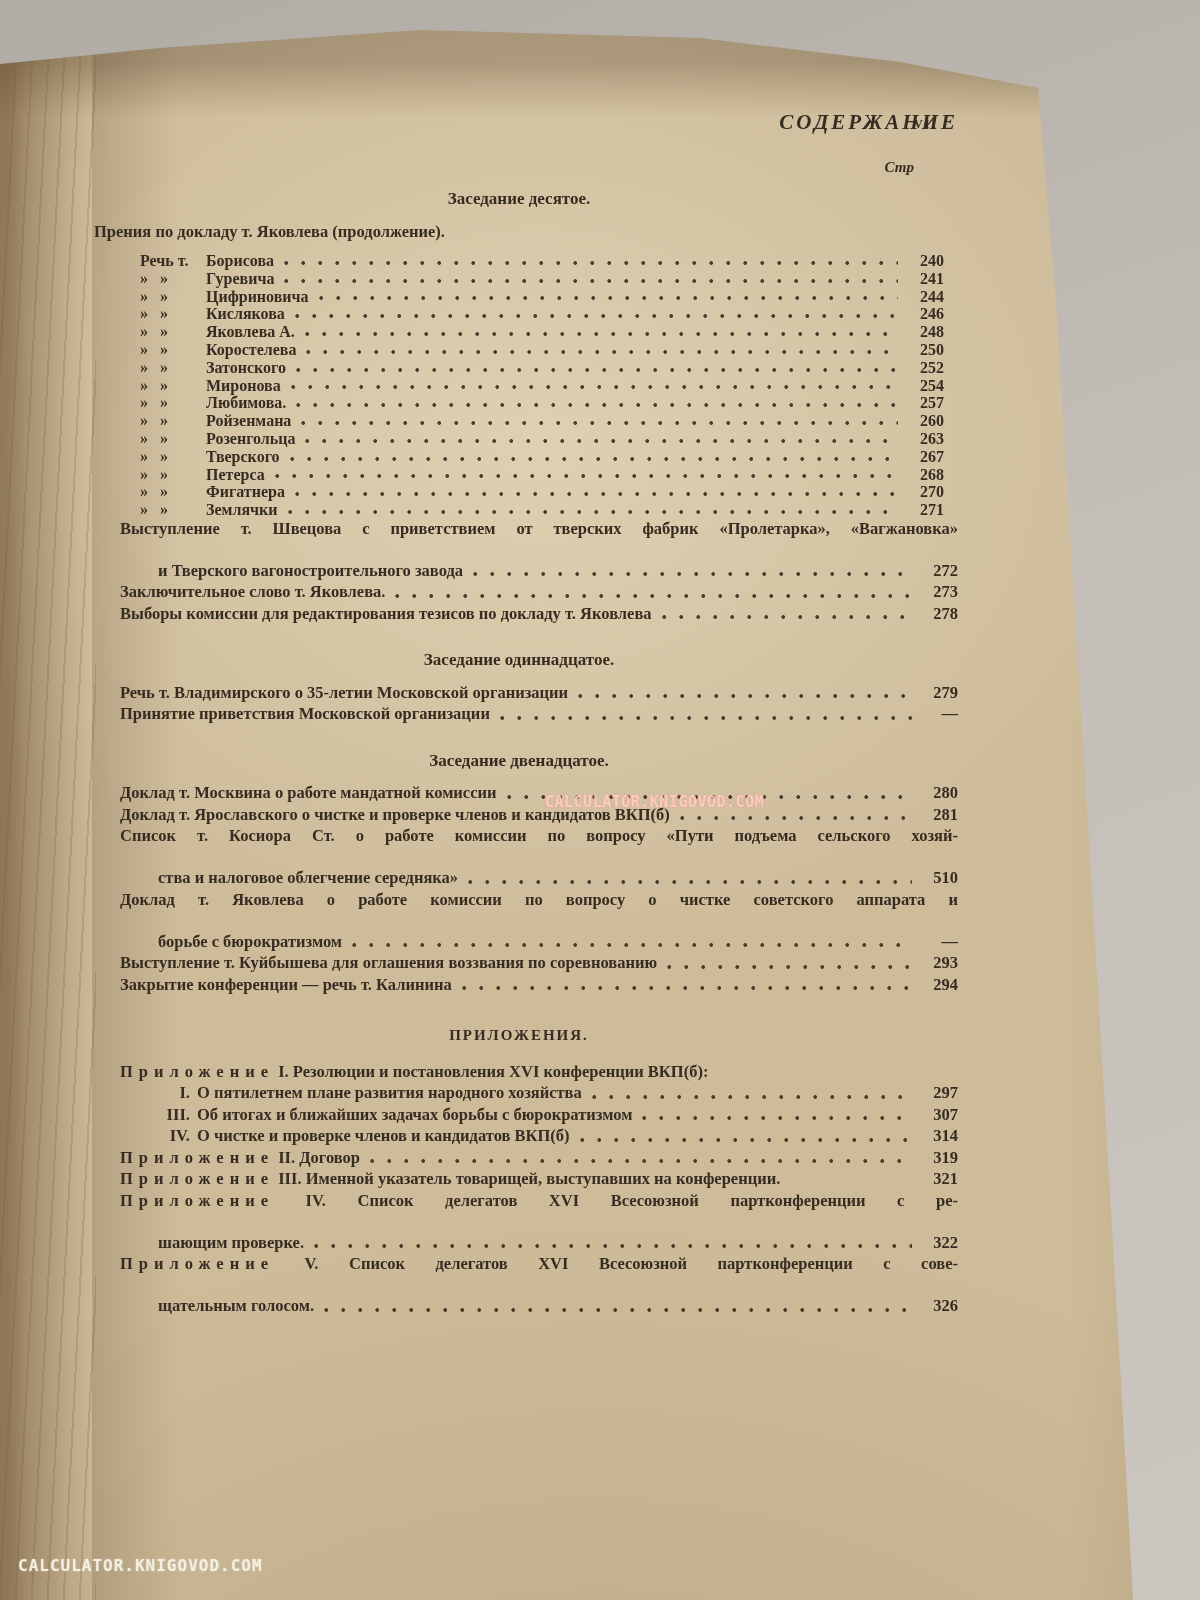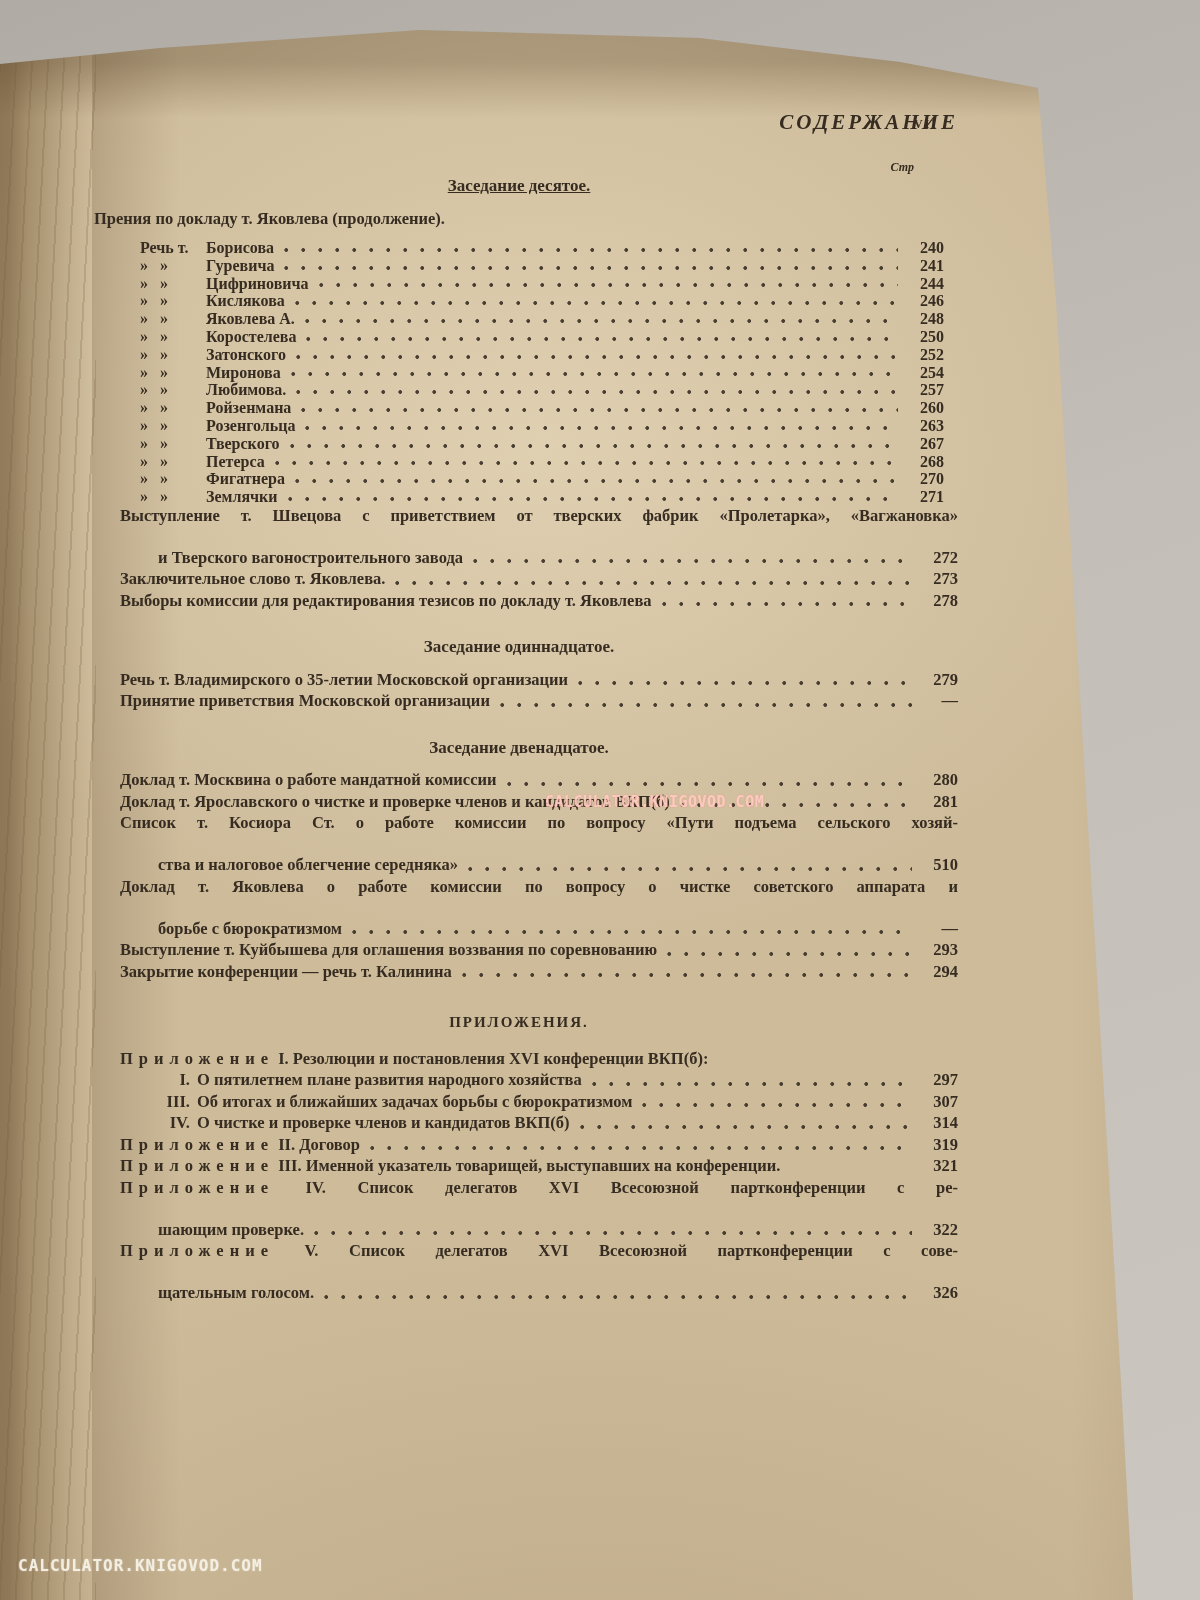--- a/index.html
+++ b/index.html
@@ -33,24 +33,24 @@
       repeating-linear-gradient(93deg, rgba(112,88,56,.22) 0 2px, rgba(0,0,0,0) 2px 16px),
       linear-gradient(90deg, rgba(108,84,52,.45), rgba(108,84,52,0));}
   .fold-shadow{position:absolute;left:92px;top:30px;bottom:0;width:88px;
     background:linear-gradient(90deg, rgba(96,72,44,.22), rgba(0,0,0,0));}
 
   .content{position:absolute;left:80px;top:112px;width:878px;color:#362c21;
     font-weight:bold;font-size:16.5px;line-height:20.5px;}
   .title-row{position:relative;text-align:right;height:28px;}
   .title{font-size:21px;font-style:italic;letter-spacing:3px;}
   .roman{position:absolute;right:20px;top:2px;font-size:12px;letter-spacing:2px;}
-  .str-row{text-align:right;padding-right:44px;font-style:italic;font-size:12px;margin-top:18px;line-height:18px;}
+  .str-row{text-align:right;padding-right:44px;font-style:italic;font-size:15px;margin-top:18px;line-height:18px;}
 
   .sec-heading{text-align:center;font-size:17px;margin:26px 0 12px;}
-  #toc > .sec-heading:first-child{margin-top:0;text-decoration:underline;}
+  #toc > .sec-heading:first-child{margin-top:13px;}
   .sec-heading.caps{font-size:15px;letter-spacing:2px;margin:30px 0 16px;}
   .intro{margin:0 0 10px 14px;}
 
   .row{display:flex;align-items:center;}
   .leader{flex:1 1 auto;align-self:flex-end;height:14px;margin:0 4px 2px 10px;min-width:18px;
     background-image:radial-gradient(circle at 2.2px 9px, rgba(52,42,32,.88) 1.5px, rgba(52,42,32,0) 2.2px);
     background-size:17px 14px;background-repeat:repeat-x;}
   .leader.nodots{background:none;}
   .pagenum{flex:0 0 42px;text-align:right;white-space:nowrap;}
 

